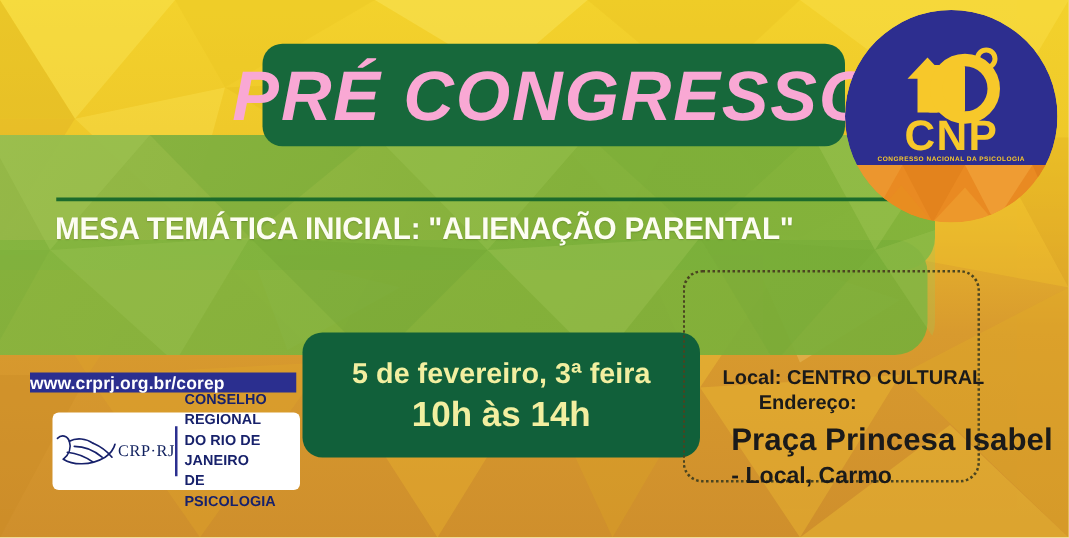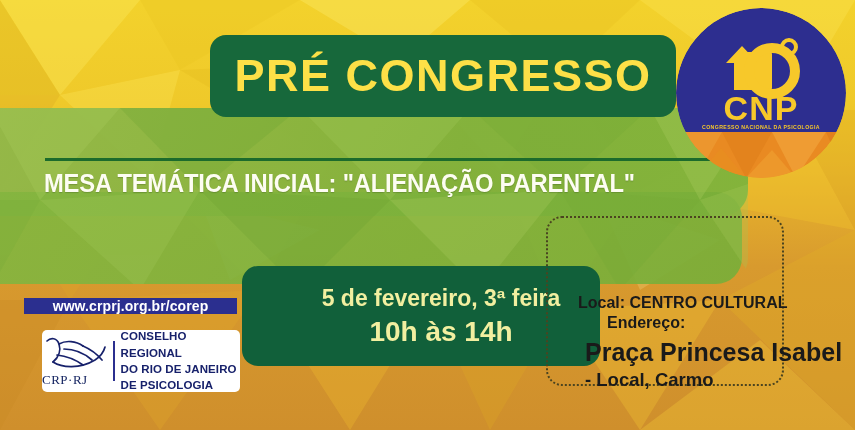--- a/index.html
+++ b/index.html
@@ -44,26 +44,27 @@
   
   .title-bar{
     position:absolute;
     left:210px;top:35px;
     width:466px;height:82px;
     background:#17683b;
     border-radius:16px;
     display:flex;align-items:center;justify-content:center;
   }
   .title-bar .t{
-    color:#fde047;
-    font-size:45px;
+    color:#f9a8d4;
+    font-size:56px;
     font-weight:bold;
     letter-spacing:1.5px;
     white-space:nowrap;
     font-family:"Liberation Sans", sans-serif;
+    font-style:italic;
   }
 
   
   .region{
     position:absolute;
     left:42px;top:117px;
     color:#1d7a33;
     font-size:26px;
     font-weight:bold;
     letter-spacing:.8px;
@@ -94,21 +95,20 @@
   
   .date-box{
     position:absolute;
     left:242px;top:266px;
     width:318px;height:100px;
     background:#11603a;
     border-radius:16px;
     display:flex;flex-direction:column;
     align-items:center;justify-content:center;
     gap:4px;
-    padding-left:40px;
   }
   .date-box .l1,.date-box .l2{
     color:#f2efa0;
     font-weight:bold;
     white-space:nowrap;
   }
   .date-box .l1{font-size:23px;}
   .date-box .l2{font-size:28px;}
 
   
@@ -132,45 +132,45 @@
   .loc-text .r2{font-size:16px;white-space:nowrap;margin-left:29px;}
   .loc-text .r3{font-size:25px;white-space:nowrap;padding-left:7px;margin-top:2px;}
   .loc-text .r4{font-size:18.5px;white-space:nowrap;padding-left:7px;}
 
   
   .url-band{
     position:absolute;
     left:24px;top:298px;
     width:213px;height:16px;
     background:#2b2f8f;
-    display:flex;align-items:center;justify-content:center;
+    display:flex;align-items:center;
   }
   .url-band .u{
     color:#ffffff;
     font-size:14px;
     font-weight:bold;
     letter-spacing:.1px;
     white-space:nowrap;
   }
 
   
   .crp-box{
     position:absolute;
     left:42px;top:330px;
     width:198px;height:62px;
     background:#ffffff;
     border-radius:5px;
     display:flex;align-items:center;
   }
   .crp-mark{
-    width:71px;height:58px;
+    width:98px;height:58px;
     position:relative;
     flex:none;
-    display:flex;flex-direction:column;
-    justify-content:center;
+    display:flex;flex-direction:row;
+    align-items:center;justify-content:center;
   }
   .crp-mark svg{display:block;}
   .crp-abbr{
     font-family:"Liberation Serif", serif;
     font-size:13px;
     color:#10205e;
     letter-spacing:.5px;
     margin-top:-1px;
   }
   .crp-div{

